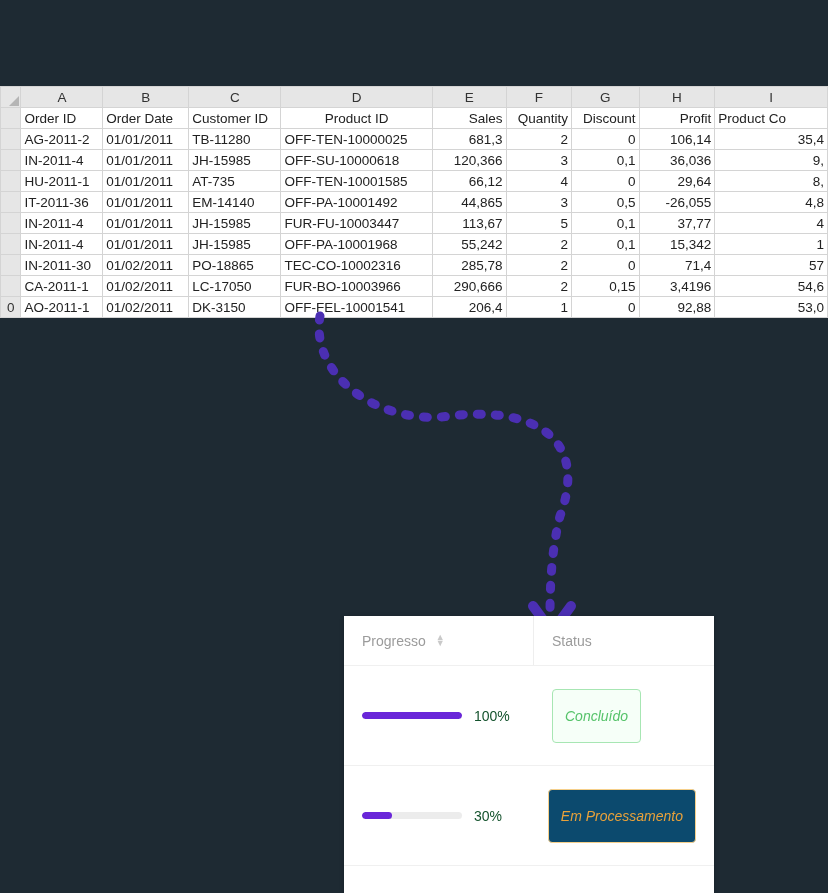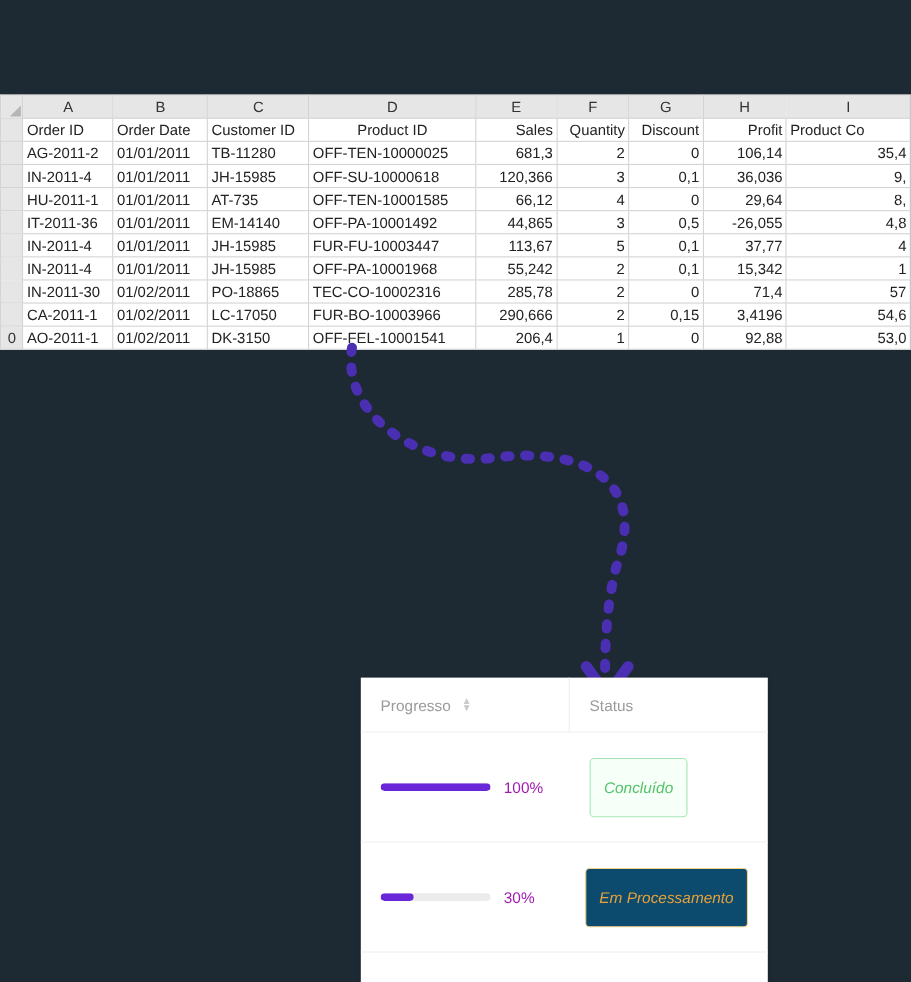--- a/index.html
+++ b/index.html
@@ -63,21 +63,21 @@
     position: absolute;
     top: 306px; left: 300px;
     width: 300px; height: 330px;
     pointer-events: none;
   }
   .arrow svg { width: 100%; height: 100%; }
 
   
   .card {
     position: absolute;
-    top: 616px; left: 328px;
+    top: 616px; left: 344px;
     width: 370px;
     height: 277px;
     background: #fff;
     box-shadow: 0 1px 4px rgba(0,0,0,.25);
     font-family: "Helvetica Neue", Arial, sans-serif;
   }
   .card-header {
     display: flex;
     align-items: center;
     height: 50px;
@@ -116,21 +116,21 @@
     background: #ececec;
     border-radius: 4px;
     overflow: hidden;
     position: relative;
   }
   .bar .fill {
     position: absolute; left:0; top:0; bottom:0;
     background: #6a26d9;
     border-radius: 4px;
   }
-  .pct { font-size: 14px; color: #a21caf; }
+  .pct { font-size: 14px; color: #14532d; }
   .badge {
     display: inline-block;
     padding: 18px 12px;
     border: 1px solid;
     border-radius: 4px;
     font-size: 14px;
     white-space: nowrap;
     font-style: italic;
   }
   .badge.green { color: #56c36a; border-color: #a7e6b3; background: #f6fff8;}

